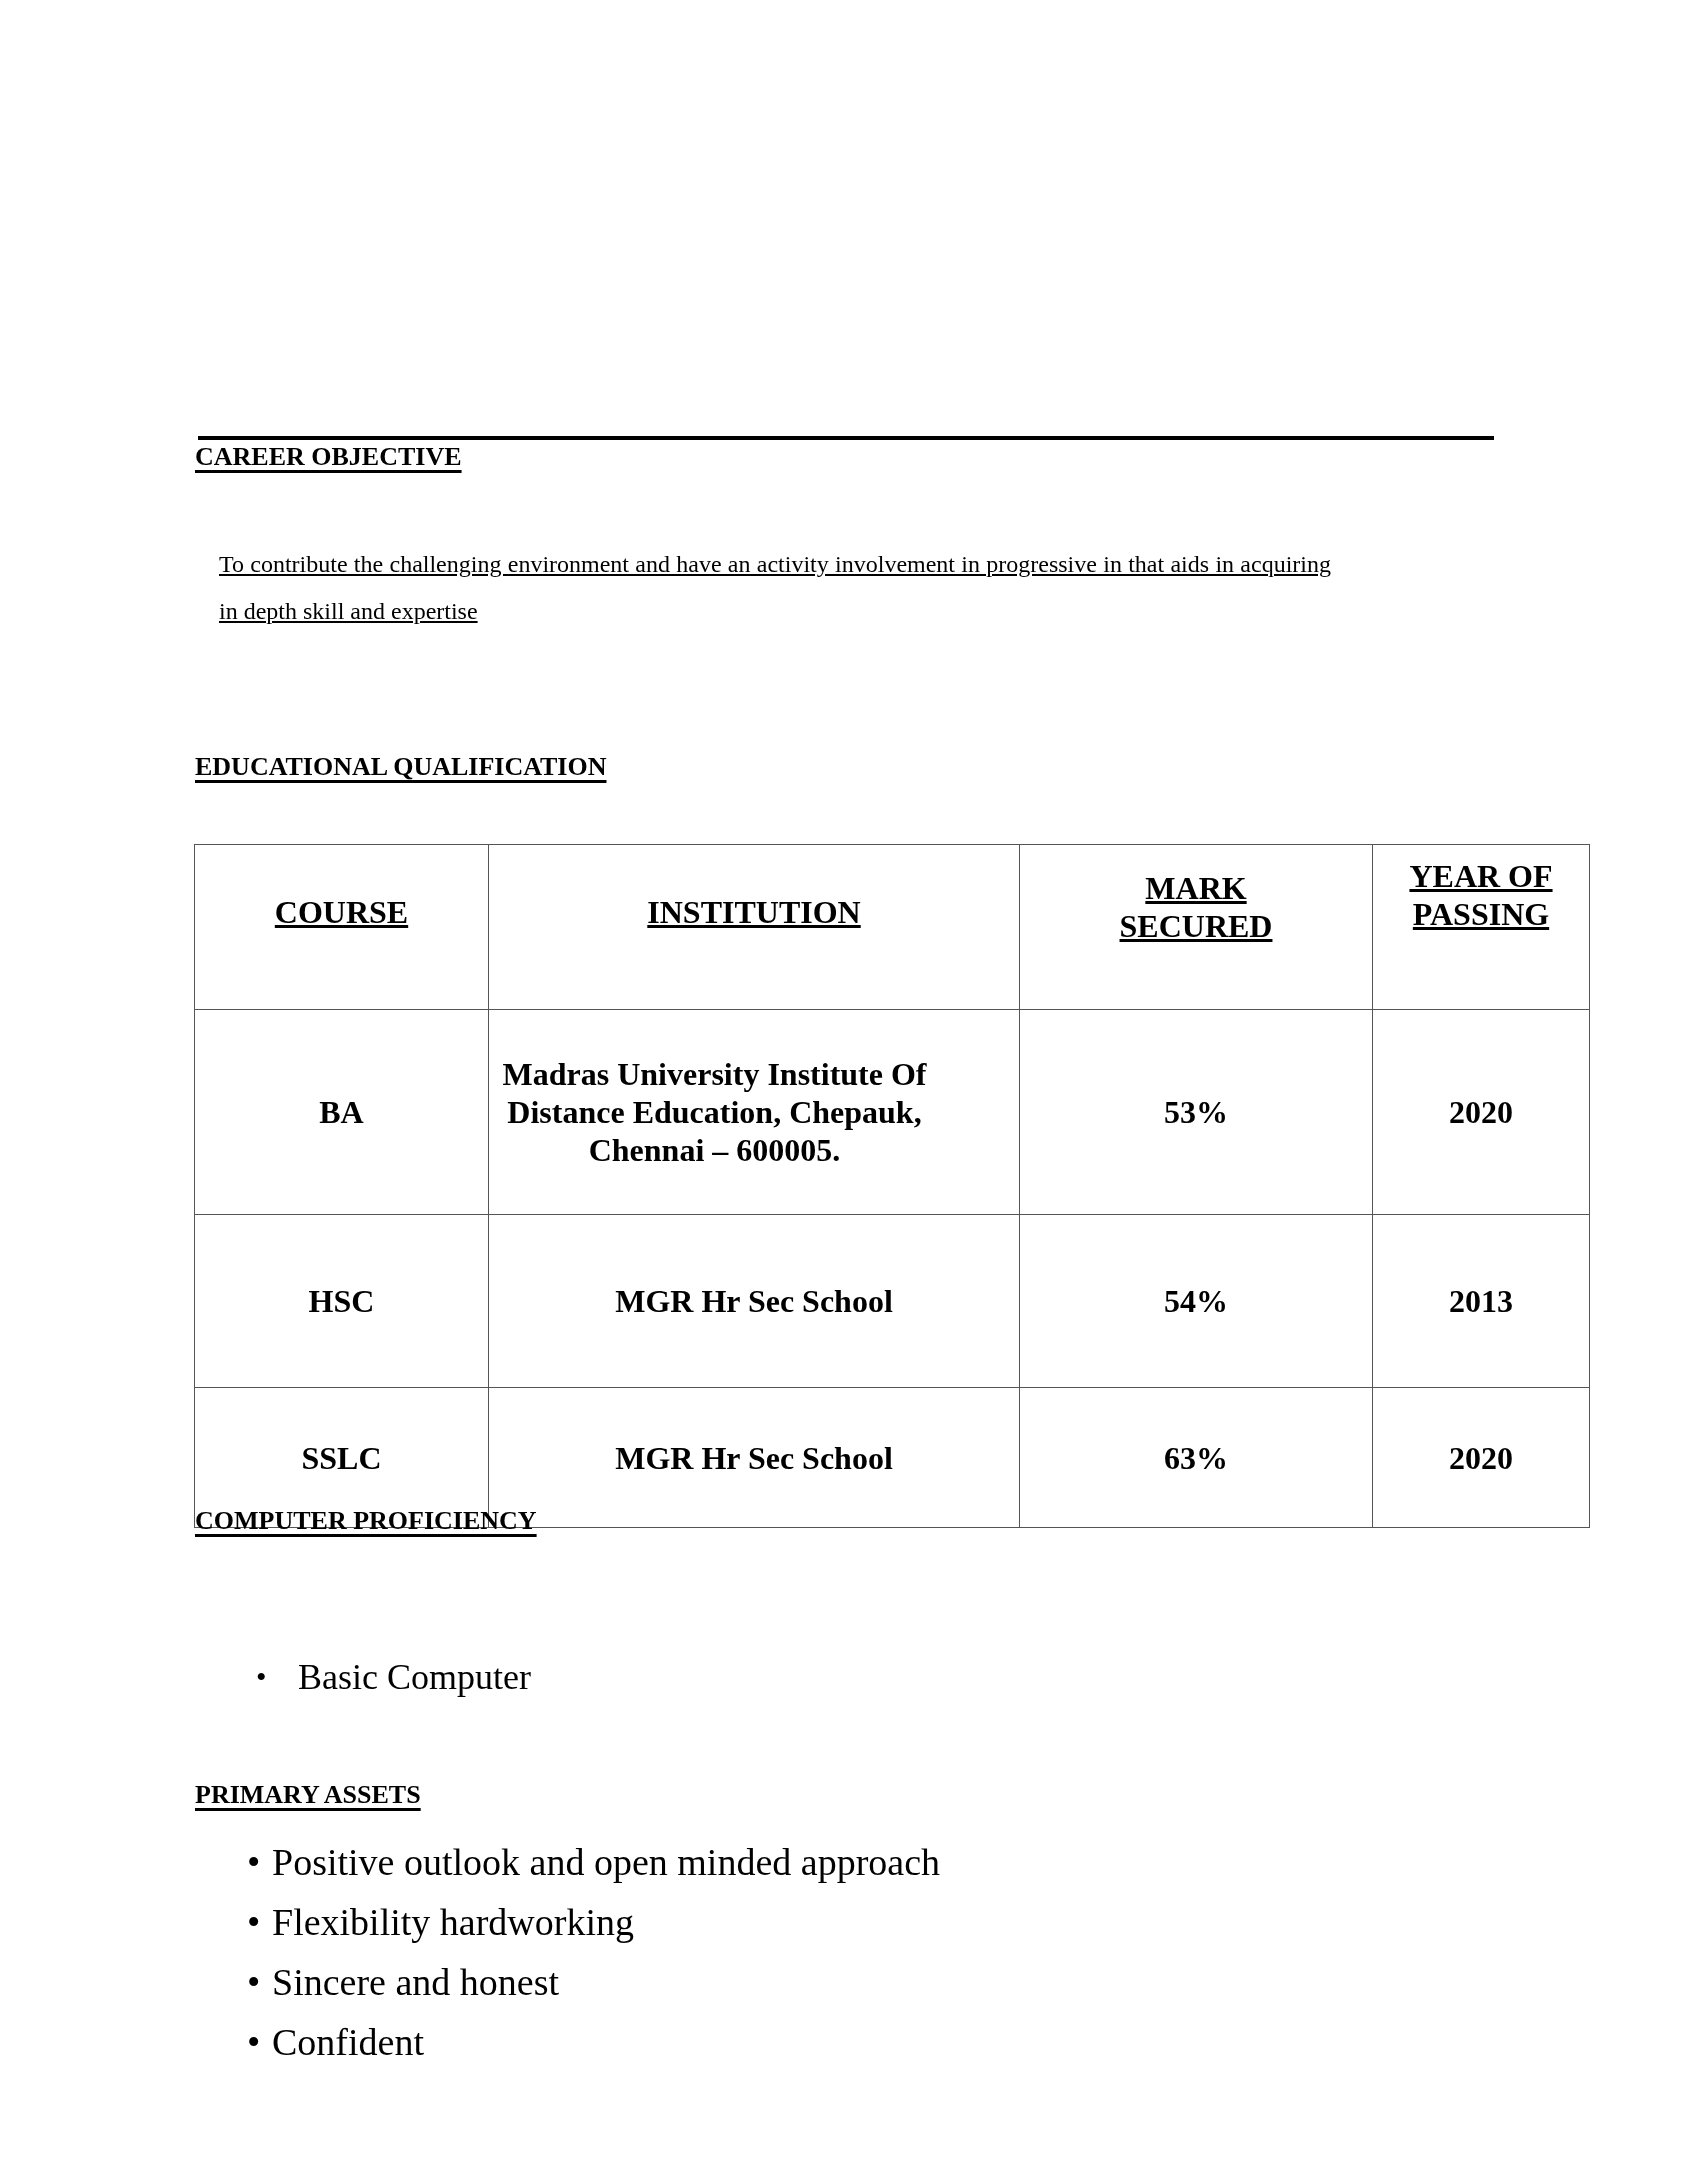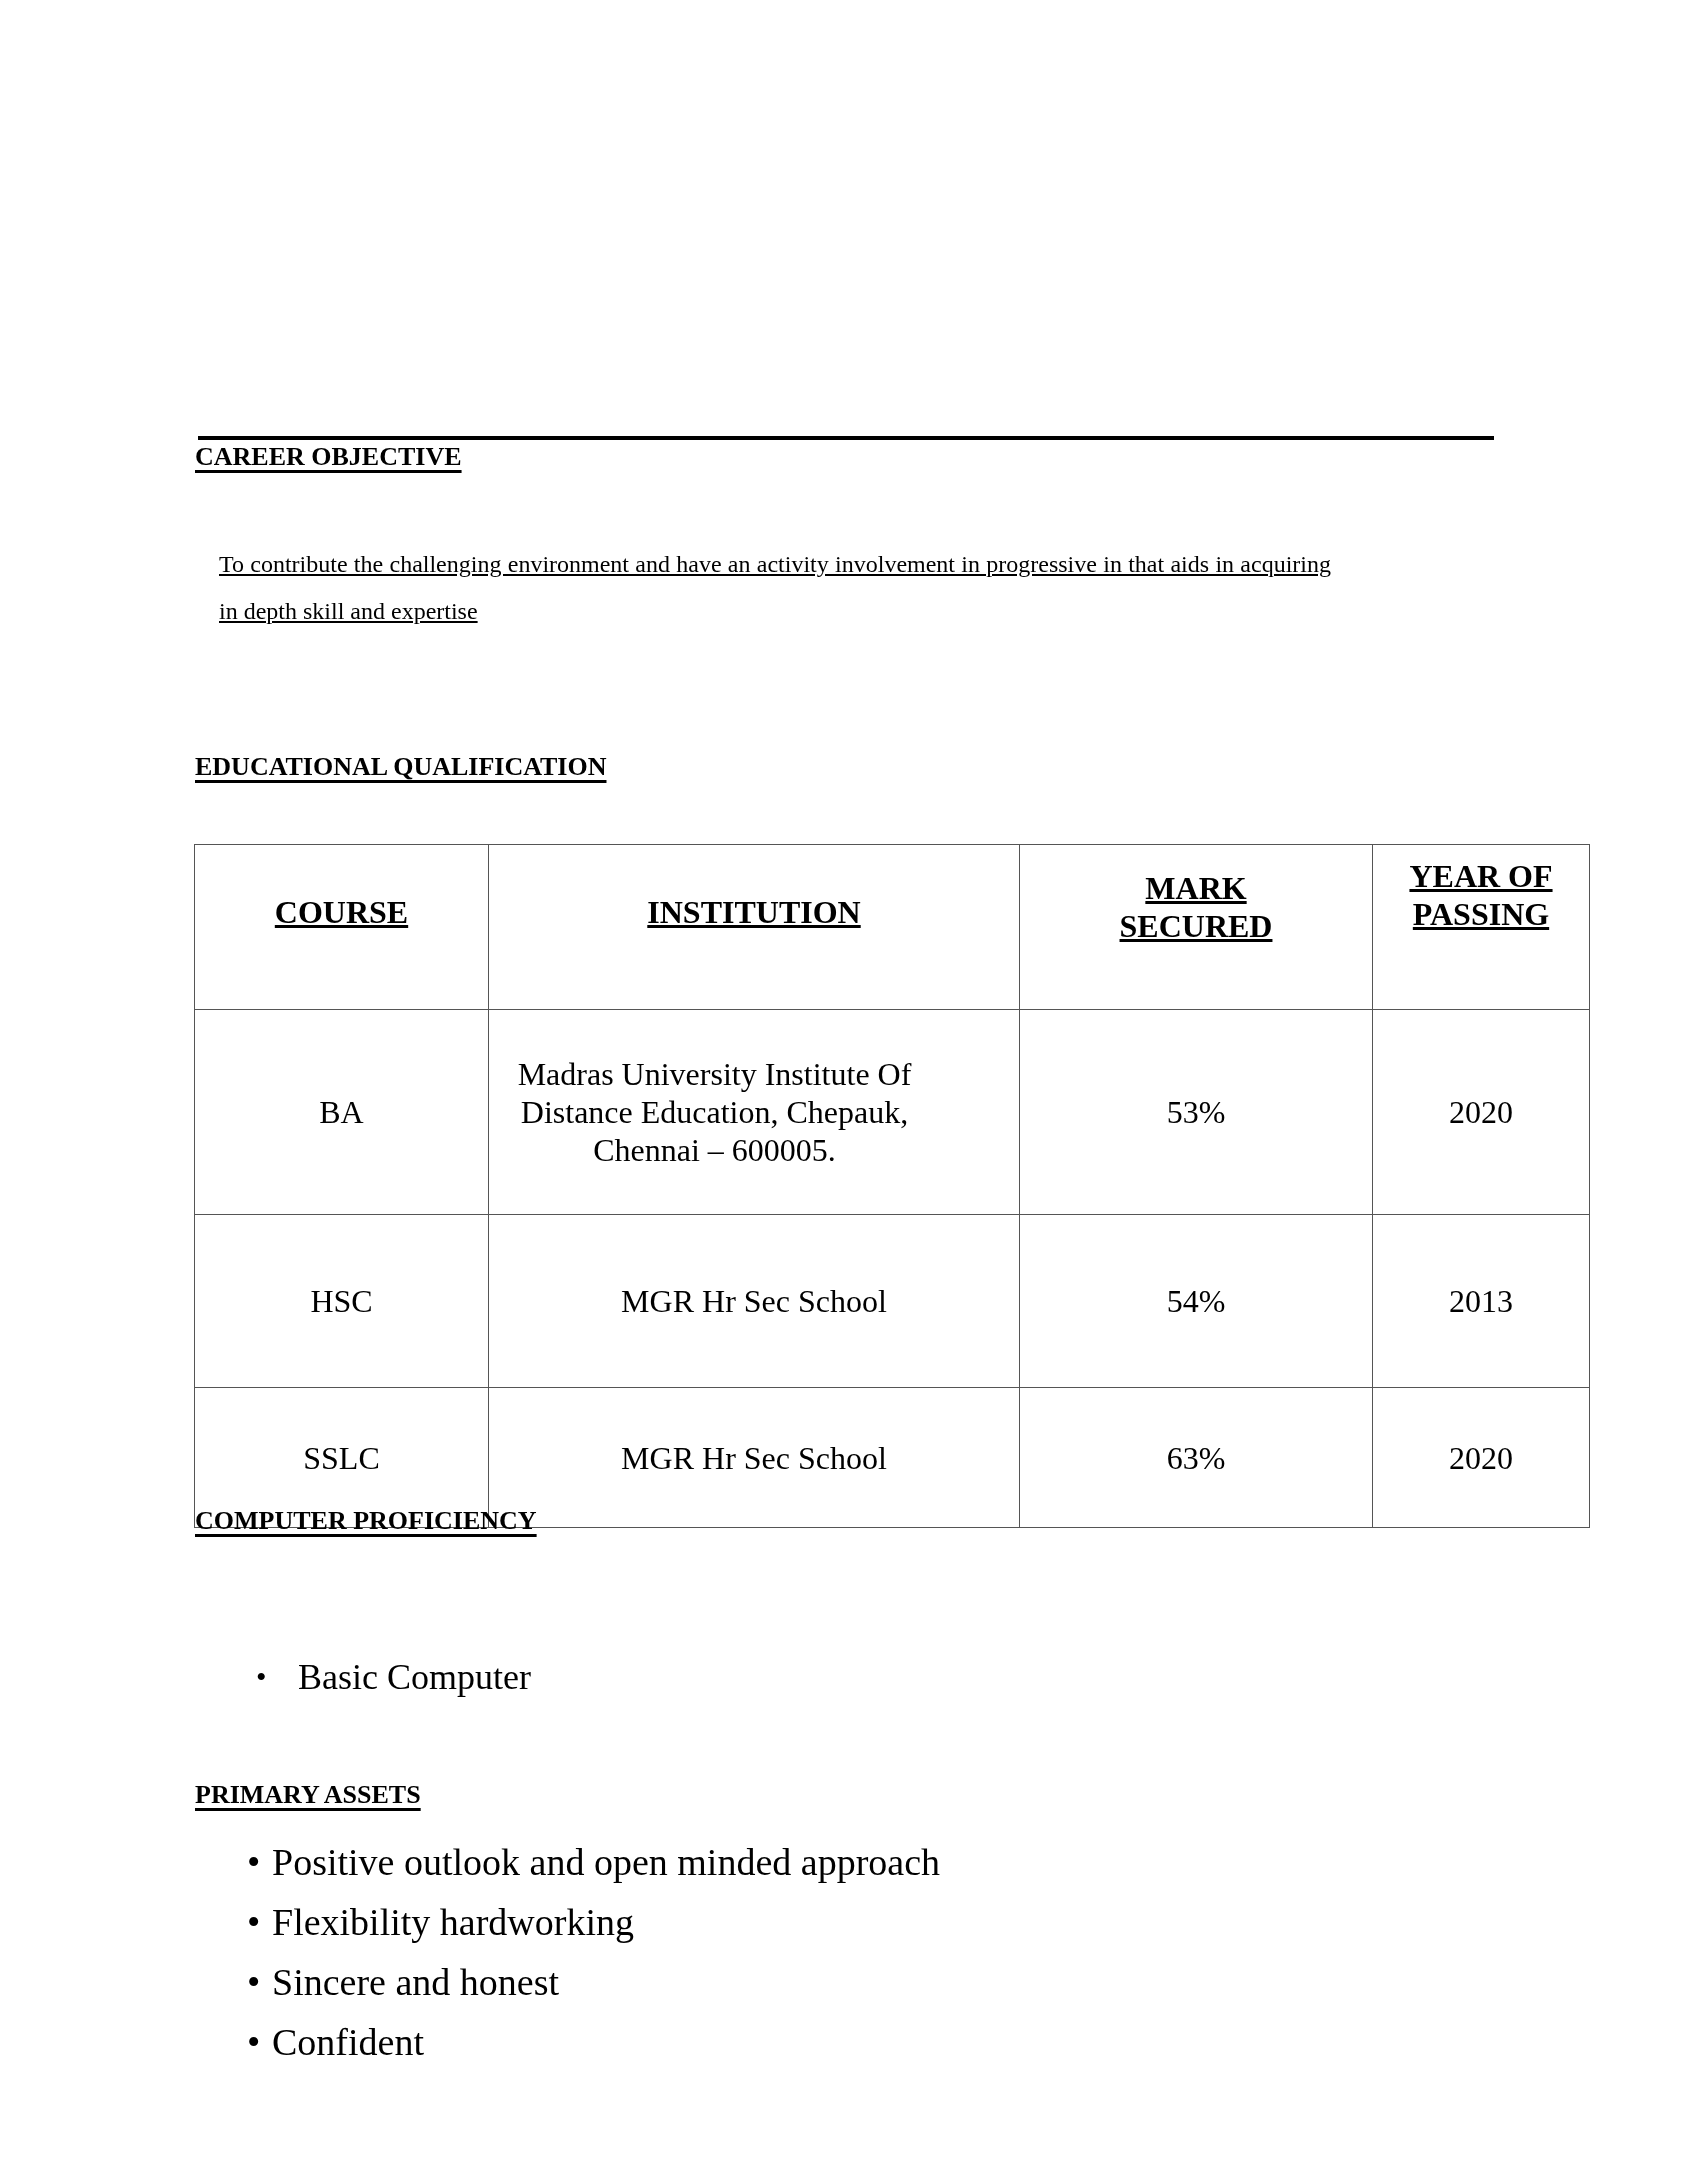--- a/index.html
+++ b/index.html
@@ -7,21 +7,21 @@
          font-family: "Liberation Serif", "DejaVu Serif", serif; color: #000; }
   .rule { position: absolute; left: 198px; top: 436px; width: 1296px; height: 4px; background: #000; }
   .heading { position: absolute; left: 195px; font-weight: bold; font-size: 26px; line-height: 1;
              text-decoration: underline; text-decoration-thickness: 3px; text-underline-offset: 5px;
              white-space: nowrap; margin: 0; }
   .objective { position: absolute; left: 203px; top: 525px; width: 1112px; font-size: 24px;
                line-height: 47px; text-align: justify; text-align-last: left; margin: 16px; text-decoration: underline; }
   table.edu { position: absolute; left: 194px; top: 844px; border-collapse: collapse; }
   table.edu th, table.edu td { border: 1.5px solid #555; padding: 0; font-size: 32px; text-align: center; }
   table.edu th { font-weight: bold; line-height: 38px; vertical-align: top; padding-top: 24px; }
-  table.edu td { vertical-align: middle; line-height: 38px; font-weight: normal; }
+  table.edu td { vertical-align: middle; line-height: 38px; font-weight: bold; }
   table.edu .c-mark, table.edu .c-year { border-left-color: #999; }
   .col-course { width: 293px; }
   .col-inst { width: 530px; }
   .col-mark { width: 252px; }
   .col-year { width: 196px; }
   tr.r-head { height: 165px; text-decoration: underline; }
   tr.r-ba { height: 205px; }
   tr.r-hsc { height: 173px; }
   tr.r-sslc { height: 140px; }
   td.inst-left { text-align: left; padding-left: 16px; }

